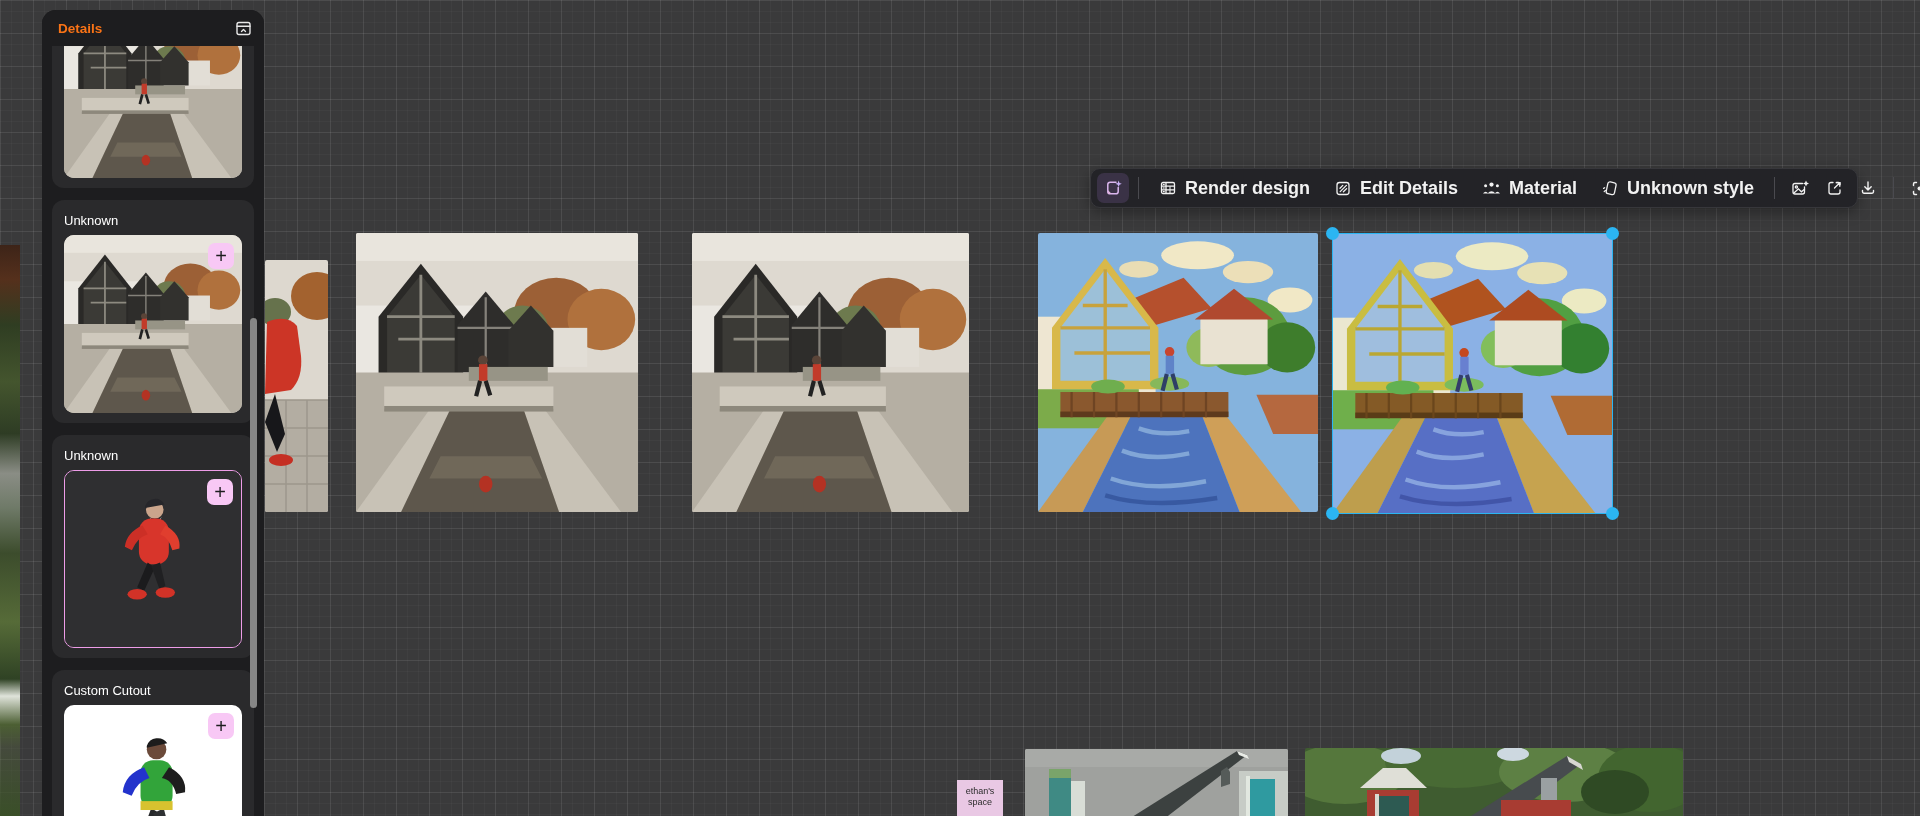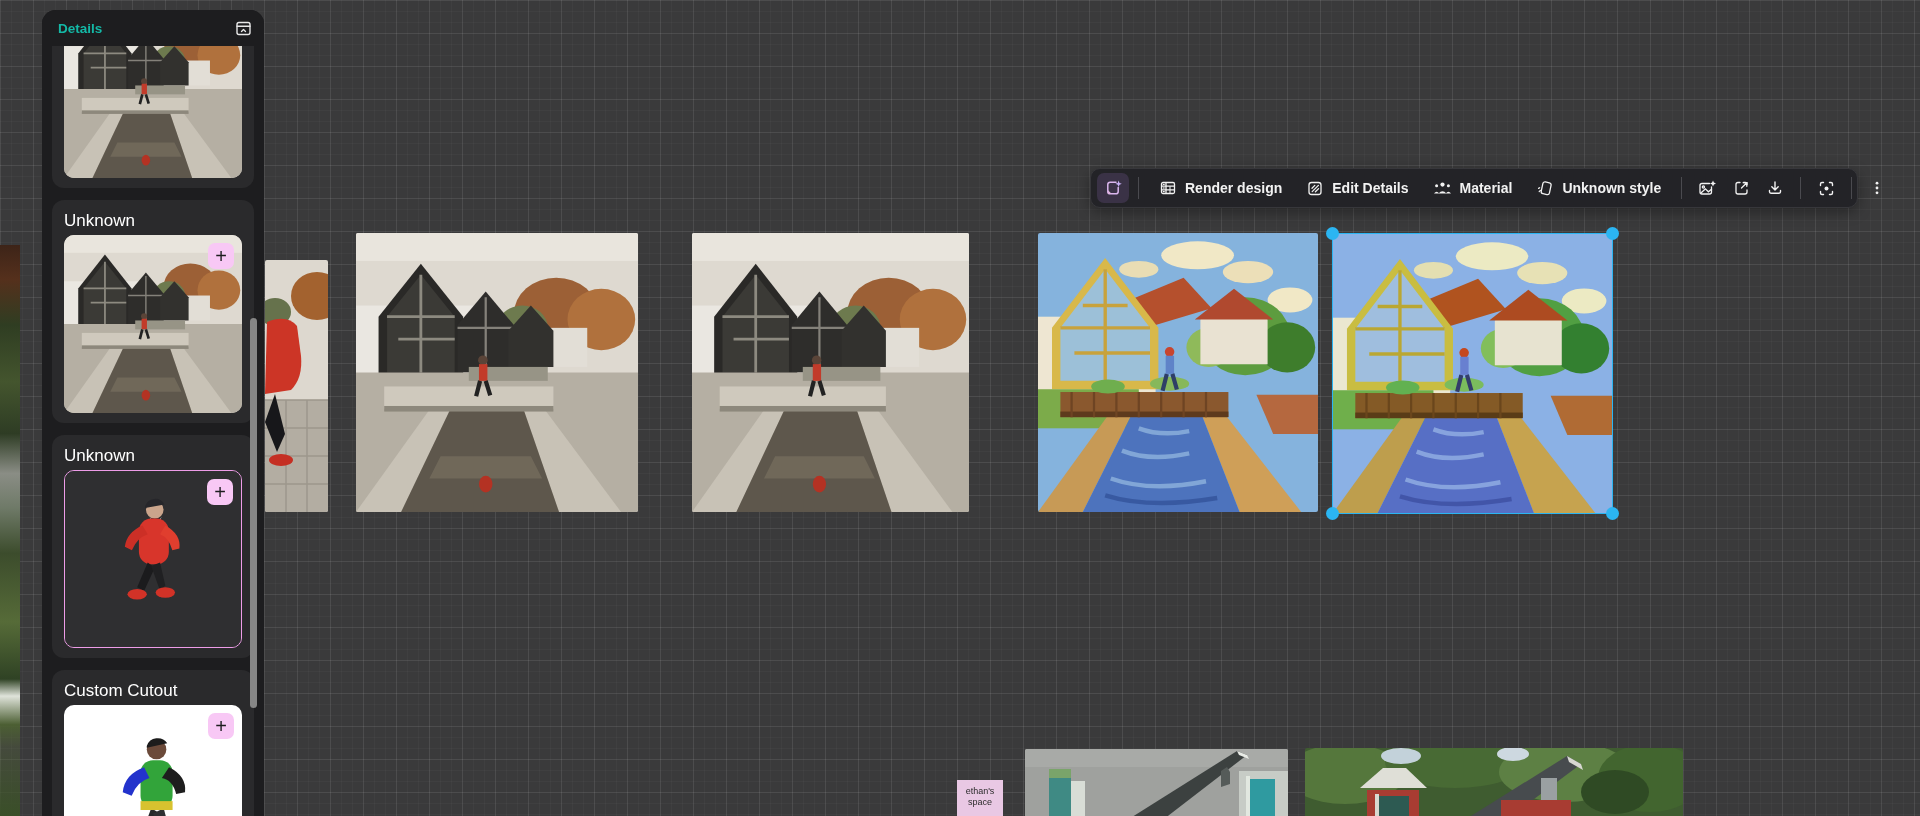--- a/index.html
+++ b/index.html
@@ -34,41 +34,41 @@
     background:#e9c8e4; color:#2c2c2c; font-size:9px; line-height:11px;
     text-align:center; padding-top:6px; }
 
   
   #toolbar { position:absolute; left:1090px; top:168px; height:40px; width:768px;
     background:#232327; border:1px solid #37373b; border-radius:10px;
     display:flex; align-items:center; padding:0 6px; gap:2px; z-index:40;
     box-shadow:0 4px 14px rgba(0,0,0,.35); }
   .tb-divider { width:1px; height:22px; background:#4a4a4f; margin:0 7px; flex:none; }
   .tb-btn { display:flex; align-items:center; gap:8px; padding:0 11px; height:30px;
-    border-radius:7px; color:#f2f2f2; font-size:14px; font-weight:700;
+    border-radius:7px; color:#f2f2f2; font-size:18px; font-weight:700;
     white-space:nowrap; cursor:default; }
   .tb-iconbtn { width:32px; height:30px; display:flex; align-items:center;
     justify-content:center; border-radius:7px; flex:none; }
   .tb-active { background:#3a3246; }
   .tb-btn svg, .tb-iconbtn svg { display:block; }
 
   
   #details-panel { position:absolute; left:42px; top:10px; width:222px; height:810px;
     background:#1d1d1f; border-radius:14px 14px 0 0; z-index:50;
     display:flex; flex-direction:column; overflow:hidden; }
   #panel-header { height:36px; flex:none; display:flex; align-items:center;
     justify-content:space-between; padding:0 10px 0 16px; background:#1d1d1f;
     position:relative; z-index:5; }
-  #panel-title { color:#14b8a6; font-size:13.5px; font-weight:700; }
+  #panel-title { color:#f97316; font-size:13.5px; font-weight:700; }
   #collapse-btn { width:22px; height:22px; display:flex; align-items:center;
     justify-content:center; border-radius:5px; }
   #panel-scroll { flex:1; overflow:hidden; position:relative; }
   #cards { display:flex; flex-direction:column; gap:12px; margin:-58px 10px 0 10px; }
   .card { background:#2a2a2c; border-radius:12px; padding:12px 12px 10px 12px; flex:none; }
-  .card-label { color:#fff; font-size:17px; font-weight:500; line-height:17px;
+  .card-label { color:#fff; font-size:13px; font-weight:500; line-height:17px;
     margin-bottom:6px; min-height:17px; }
   .thumb { position:relative; width:178px; height:178px; border-radius:10px;
     overflow:hidden; background:#404040; }
   .thumb svg { display:block; width:100%; height:100%; }
   .thumb.pink-selected { border:1.5px solid #ee9ce8; }
   .add-btn { position:absolute; top:8px; right:8px; width:26px; height:26px;
     border-radius:7px; background:#f8c8f5; color:#1d1d1f; font-size:20px;
     font-weight:400; line-height:24px; text-align:center; border:none; }
   #panel-scrollbar { position:absolute; left:250px; top:318px; width:7px;
     height:390px; border-radius:4px; background:#868686; z-index:60; }

